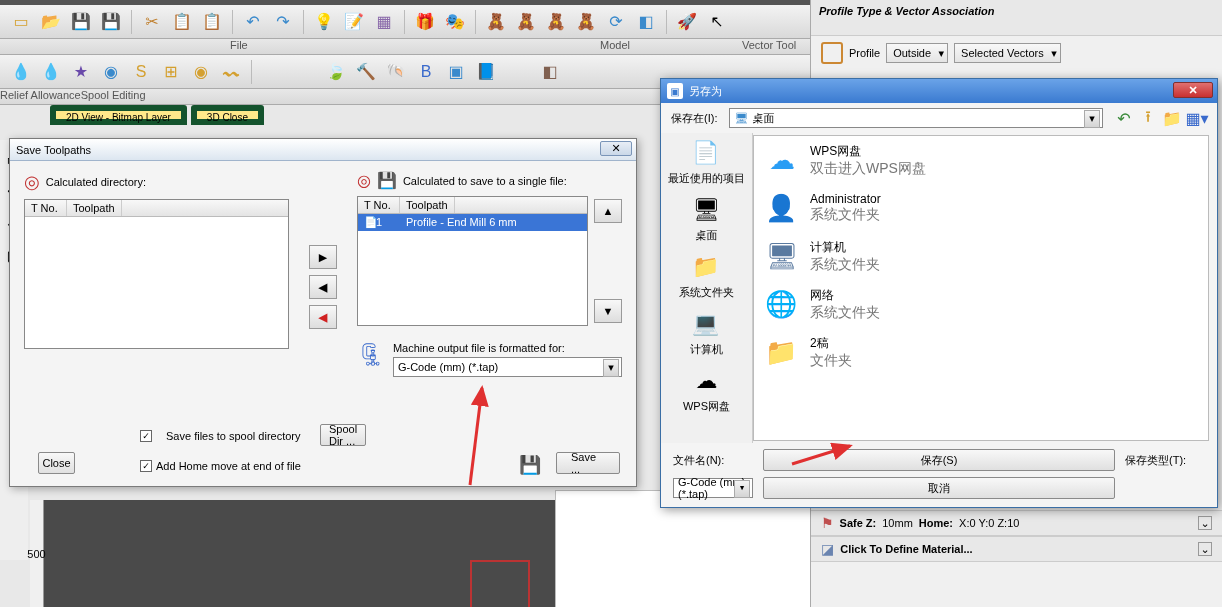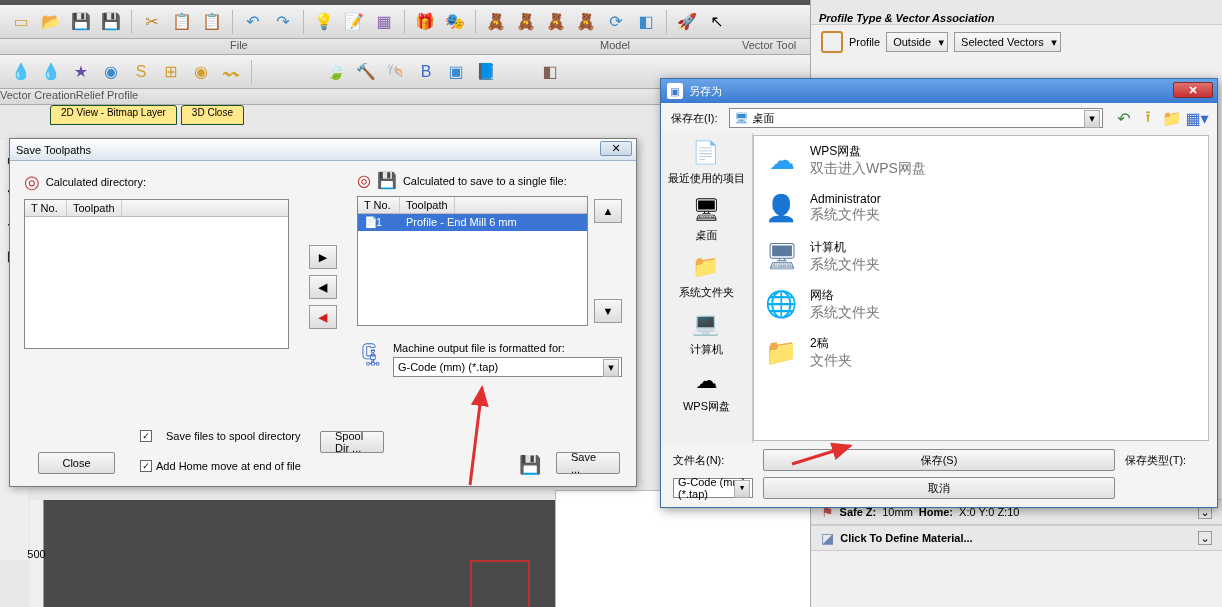--- a/index.html
+++ b/index.html
@@ -6,21 +6,21 @@
 body{width:1222px;height:607px;background:#e8e8e8;position:relative;overflow:hidden}
 .menubar{height:5px;background:#555;color:#ccc;display:flex;gap:18px;padding:0 16px;align-items:center;overflow:hidden}
 .toolbar1{height:34px;background:linear-gradient(#f3f3f3,#d9d9d9);border-bottom:1px solid #aaa;display:flex;align-items:center;padding:2px 8px;gap:4px;width:810px}
 .icon-btn{width:26px;height:26px;border-radius:3px;display:flex;align-items:center;justify-content:center;font-size:16px}
 .sep{width:1px;height:24px;background:#bbb;margin:0 3px}
 .toolbar-labels{height:16px;background:linear-gradient(#e8e8e8,#d9d9d9);border-bottom:1px solid #aaa;display:flex;width:810px;font-size:10px;color:#555;position:relative}
 .toolbar-labels span{position:absolute}
 .toolbar2{height:34px;background:linear-gradient(#f3f3f3,#d9d9d9);border-bottom:1px solid #aaa;display:flex;align-items:center;padding:2px 8px;gap:4px;width:810px}
 .toolbar-labels2{height:16px;background:linear-gradient(#e8e8e8,#d9d9d9);border-bottom:1px solid #aaa;display:flex;width:810px;font-size:10px;color:#555;position:relative}
 .view-tabs{height:20px;padding-left:50px;display:flex;gap:4px;width:810px}
-.tab{background:#ffe98a;border:1px solid #14532d;border-radius:3px 3px 0 0;padding:1px 10px;font-size:10px}
+.tab{background:#ffe98a;border:6px solid #14532d;border-radius:3px 3px 0 0;padding:1px 10px;font-size:10px}
 .canvas-area{position:absolute;left:30px;top:500px;width:740px;height:107px;background:#4a4a4a}
 .ruler-v{position:absolute;left:30px;top:500px;width:14px;height:107px;background:#f0f0f0;border-right:1px solid #999;font-size:8px;display:flex;align-items:center;justify-content:center}
 .whitebox{position:absolute;left:555px;top:490px;width:280px;height:120px;background:#fff;border:1px solid #bbb}
 .red-rect{position:absolute;left:470px;top:560px;width:60px;height:50px;border:2px solid #b33}
 .left-palette{position:absolute;left:0;top:140px;width:28px;height:420px;background:#eee;display:flex;flex-direction:column;gap:6px;padding-top:6px;align-items:center}
 
 
 .dlg1{position:absolute;left:9px;top:138px;width:628px;height:349px;background:#f4f4f4;border:1px solid #7a7a7a;box-shadow:2px 2px 8px rgba(0,0,0,.3)}
 .dlg1-title{height:22px;background:linear-gradient(#fff,#dce6f0);border-bottom:1px solid #a0b4cc;display:flex;align-items:center;padding:0 6px;font-size:11px;position:relative}
 .dlg1-close{position:absolute;right:4px;top:2px;width:32px;height:15px;background:linear-gradient(#e8eef6,#cad8e8);border:1px solid #7a95b8;border-radius:2px;display:flex;align-items:center;justify-content:center}
@@ -52,21 +52,21 @@
 .file-item{display:flex;align-items:center;padding:6px 10px;gap:10px}
 .file-item .fic{width:36px;height:36px;display:flex;align-items:center;justify-content:center;font-size:26px}
 .file-item .txt .name{font-size:12px}
 .file-item .txt .sub{font-size:14px;color:#777}
 .dlg2-bottom{padding:6px 12px;display:grid;grid-template-columns:80px 1fr 80px;gap:6px 10px;align-items:center}
 .input{height:20px;background:#fff;border:1px solid #888;padding:0 4px;display:flex;align-items:center;position:relative;font-family:SimSun,monospace}
 .input::after{content:"▾";position:absolute;right:2px;top:1px;width:14px;height:16px;background:linear-gradient(#f4f4f4,#d4d4d4);border:1px solid #aaa;text-align:center;line-height:14px}
 
 
 .rpanel{position:absolute;left:810px;top:0;width:412px;height:607px;background:#f0f0f0;border-left:1px solid #aaa}
-.rpanel-head{height:18px;font-style:italic;font-weight:bold;padding:12px 8px;border-bottom:1px solid #ccc;background:#e8e8e8}
+.rpanel-head{height:36px;font-style:italic;font-weight:bold;padding:5px 8px;border-bottom:1px solid #ccc;background:#e8e8e8}
 .rpanel-row{display:flex;align-items:center;padding:6px 10px;gap:6px}
 .ddl{height:20px;background:linear-gradient(#f8f8f8,#e4e4e4);border:1px solid #999;padding:0 16px 0 6px;position:relative;display:flex;align-items:center}
 .ddl::after{content:"▾";position:absolute;right:3px}
 .num-input{height:18px;width:62px;background:#fff;border:1px solid #888;padding:0 4px}
 .info-row{margin-top:440px;padding:4px 10px;display:flex;align-items:center;gap:6px;background:#e8e8e8;border:1px solid #ccc;border-left:none;border-right:none}
 .info-row .chev{margin-left:auto;width:14px;height:14px;border:1px solid #999;display:flex;align-items:center;justify-content:center}
 
 
 .arrow-svg{position:absolute;pointer-events:none}
 </style>
@@ -125,22 +125,22 @@
   <div class="icon-btn" style="color:#d4a030">🍃</div>
   <div class="icon-btn" style="color:#806050">🔨</div>
   <div class="icon-btn" style="color:#3a6acc">🐚</div>
   <div class="icon-btn" style="color:#3a6acc">B</div>
   <div class="icon-btn" style="color:#3a8acc">▣</div>
   <div class="icon-btn" style="color:#3a6acc">📘</div>
   <div style="width:30px"></div>
   <div class="icon-btn" style="color:#806050">◧</div>
 </div>
 <div class="toolbar-labels2">
-  <span style="left:120px">Vector Creation</span>
-  <span style="left:555px">Relief Profile</span>
+  <span style="left:120px">Relief Allowance</span>
+  <span style="left:555px">Spool Editing</span>
 </div>
 
 <div class="view-tabs">
   <div class="tab">2D View - Bitmap Layer</div>
   <div class="tab">3D Close</div>
 </div>
 
 <div class="left-palette">
   <div class="icon-btn">▭</div>
   <div class="icon-btn">✥</div>
@@ -238,29 +238,29 @@
               </div>
           </div>
         </div>
       </div>
     </div>
 
     <div style="position:absolute;left:130px;bottom:44px;display:flex;align-items:center;gap:10px">
       <span class="chk">✓</span>
       <span class="label11">Save files to spool directory</span>
     </div>
-    <div class="btn" style="position:absolute;left:310px;bottom:33px;width:64px">
+    <div class="btn" style="position:absolute;left:310px;bottom:40px;width:46px">
         <span>Spool Dir ...</span>
       </div>
 
     <div style="position:absolute;left:130px;bottom:14px;display:flex;align-items:center">
       <span class="chk">✓</span>
       <span class="label11">Add Home move at end of file</span>
     </div>
-    <div class="btn" style="position:absolute;left:28px;bottom:12px;width:77px">
+    <div class="btn" style="position:absolute;left:28px;bottom:12px;width:37px">
         <span>Close</span>
       </div>
     <span style="position:absolute;right:94px;bottom:10px;font-size:18px">💾</span>
     <div class="btn" style="position:absolute;right:16px;bottom:12px;width:64px">
         <span>Save ...</span>
       </div>
   </div>
 </div>
 
 <svg class="arrow-svg" style="left:420px;top:380px" width="100" height="110">

